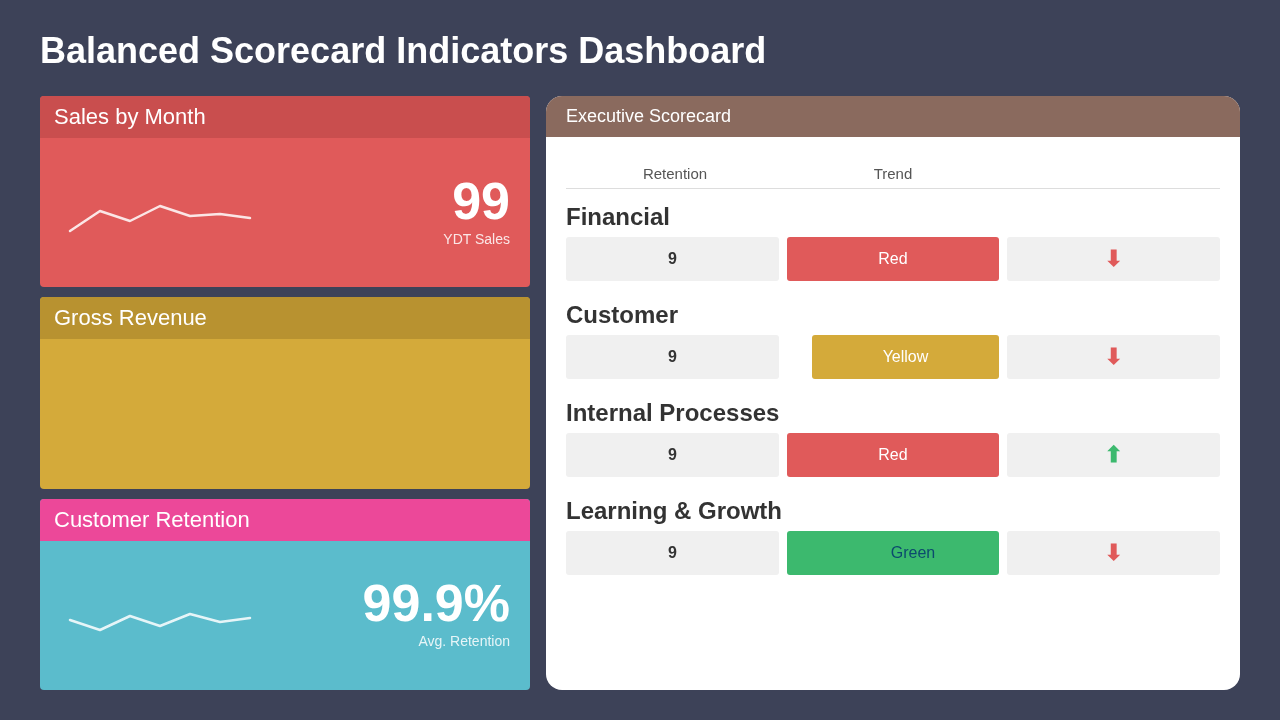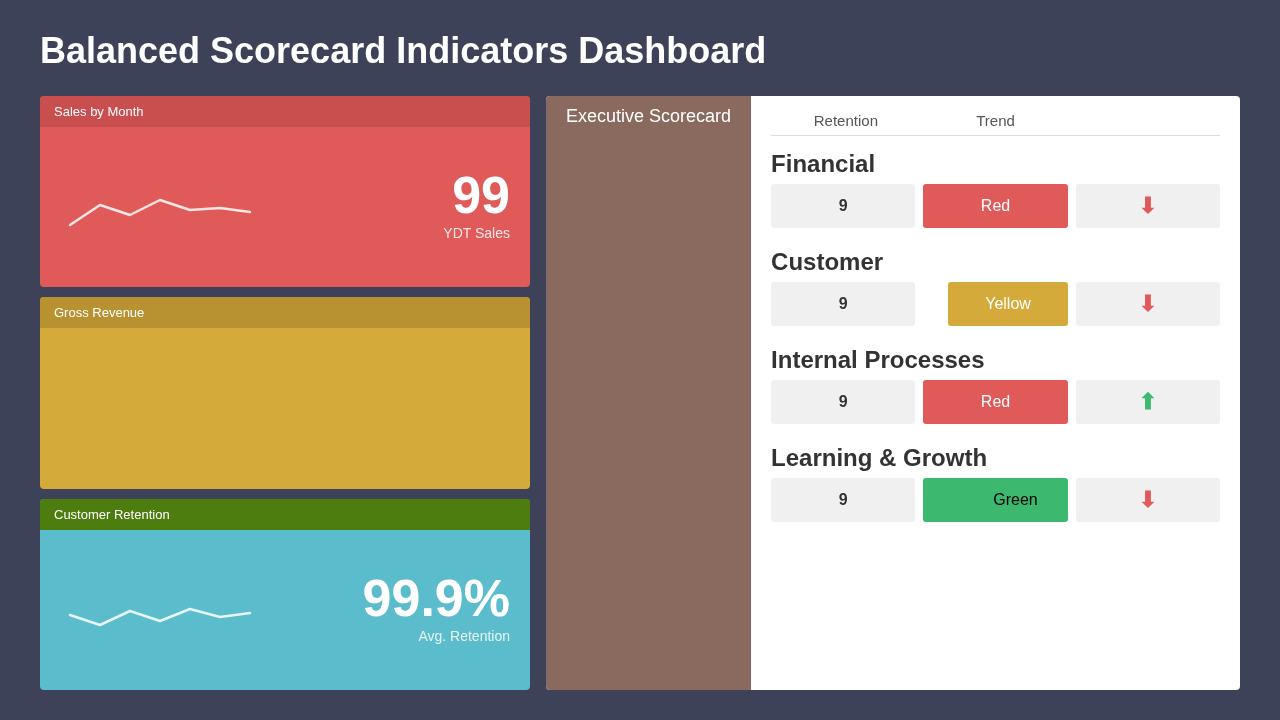--- a/index.html
+++ b/index.html
@@ -34,40 +34,40 @@
     }
     .kpi-card {
       flex: 1;
       border-radius: 4px;
       overflow: hidden;
       display: flex;
       flex-direction: column;
     }
     .kpi-card-header {
       padding: 8px 14px;
-      font-size: 13px;
+      font-size: 22px;
       font-weight: 500;
       color: #fff;
     }
     .kpi-card-body {
       flex: 1;
       display: flex;
       align-items: center;
       justify-content: space-between;
       padding: 10px 20px 14px 20px;
     }
     
     .card-sales { background-color: #e05a5a; }
     .card-sales .kpi-card-header { background-color: #c94e4e; }
     
     .card-revenue { background-color: #d4aa3a; }
     .card-revenue .kpi-card-header { background-color: #b89230; }
     
     .card-retention { background-color: #5bbccc; }
-    .card-retention .kpi-card-header { background-color: #4d7c0f; }
+    .card-retention .kpi-card-header { background-color: #ec4899; }
 
     .kpi-value-block {
       text-align: right;
     }
     .kpi-main-value {
       font-size: 52px;
       font-weight: 700;
       color: #fff;
       line-height: 1;
     }
@@ -97,24 +97,25 @@
     .bar {
       background: rgba(255,255,255,0.85);
       width: 22px;
       border-radius: 2px 2px 0 0;
     }
 
     
     .right-panel {
       flex: 1;
       background: #ffffff;
-      border-radius: 4px;
+      border-radius: 16px;
       overflow: hidden;
       display: flex;
-      flex-direction: row;
+      flex-direction: column;
+      gap: 12px;
     }
     .scorecard-header {
       background-color: #8a6a5e;
       color: #fff;
       font-size: 18px;
       font-weight: 500;
       padding: 10px 20px;
     }
     .scorecard-table {
       flex: 1;
@@ -153,21 +154,21 @@
       display: flex;
       align-items: center;
       justify-content: center;
       height: 44px;
       font-size: 16px;
       font-weight: 600;
       color: #333;
     }
     .sc-cell.status-red { background: #e05a5a; color: #fff; font-weight: 500; }
     .sc-cell.status-yellow { background: #d4aa3a; color: #fff; font-weight: 500; margin-left: 25px; }
-    .sc-cell.status-green { background: #3cb96e; color: #000000; font-weight: 500; padding-left: 40px; }
+    .sc-cell.status-green { background: #3cb96e; color: #0c4a6e; font-weight: 500; padding-left: 40px; }
     .arrow-down {
       color: #e05a5a;
       font-size: 22px;
     }
     .arrow-up {
       color: #3cb96e;
       font-size: 22px;
     }
     .section-group {
       margin-bottom: 4px;

